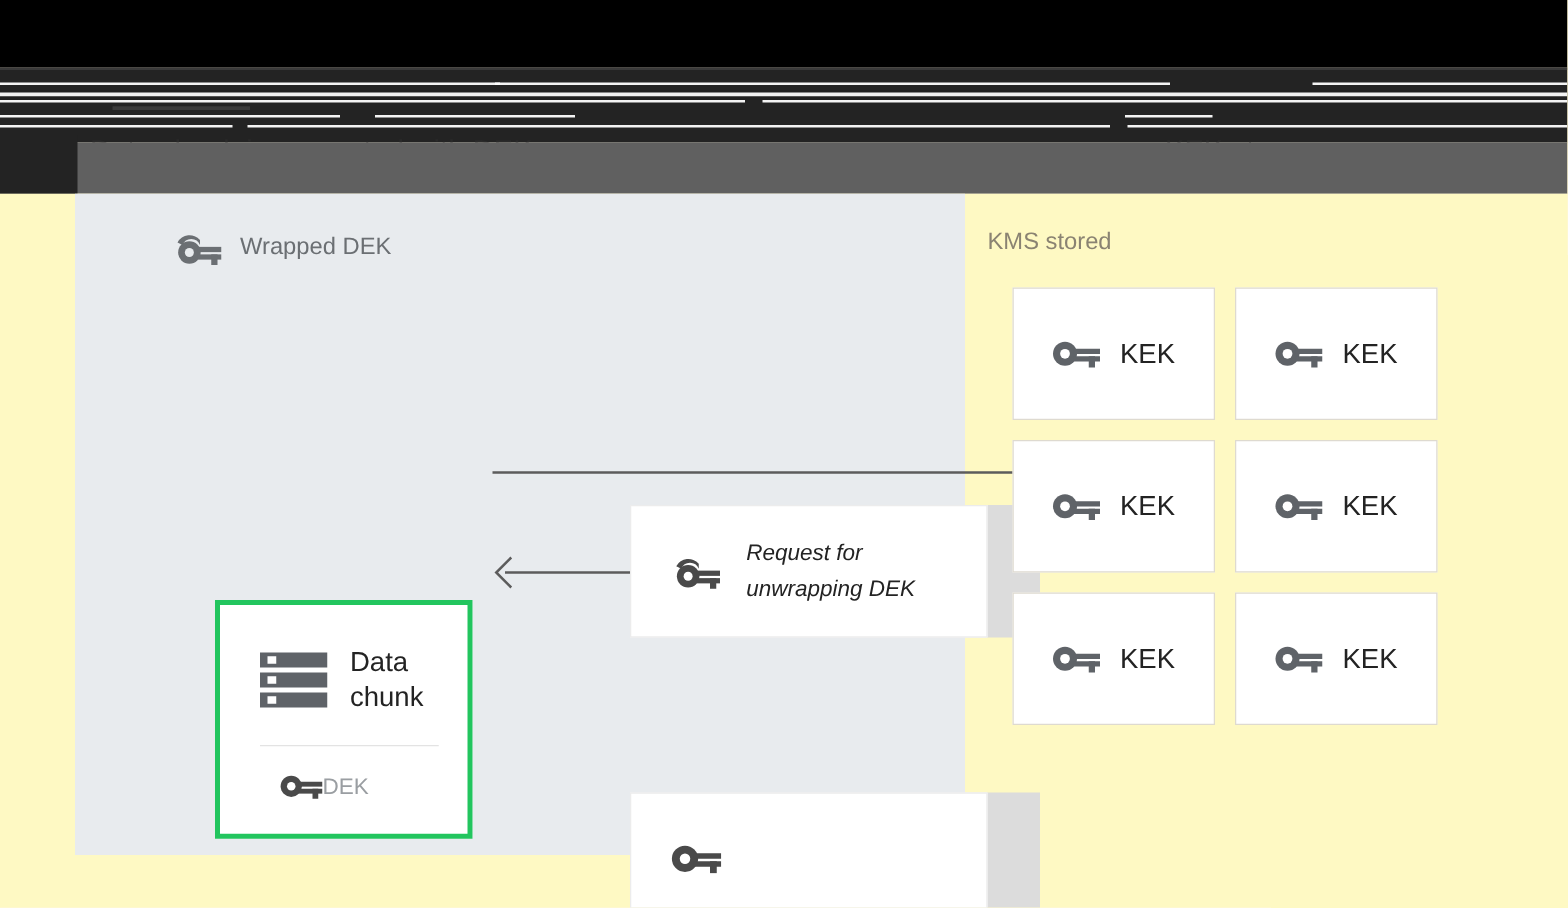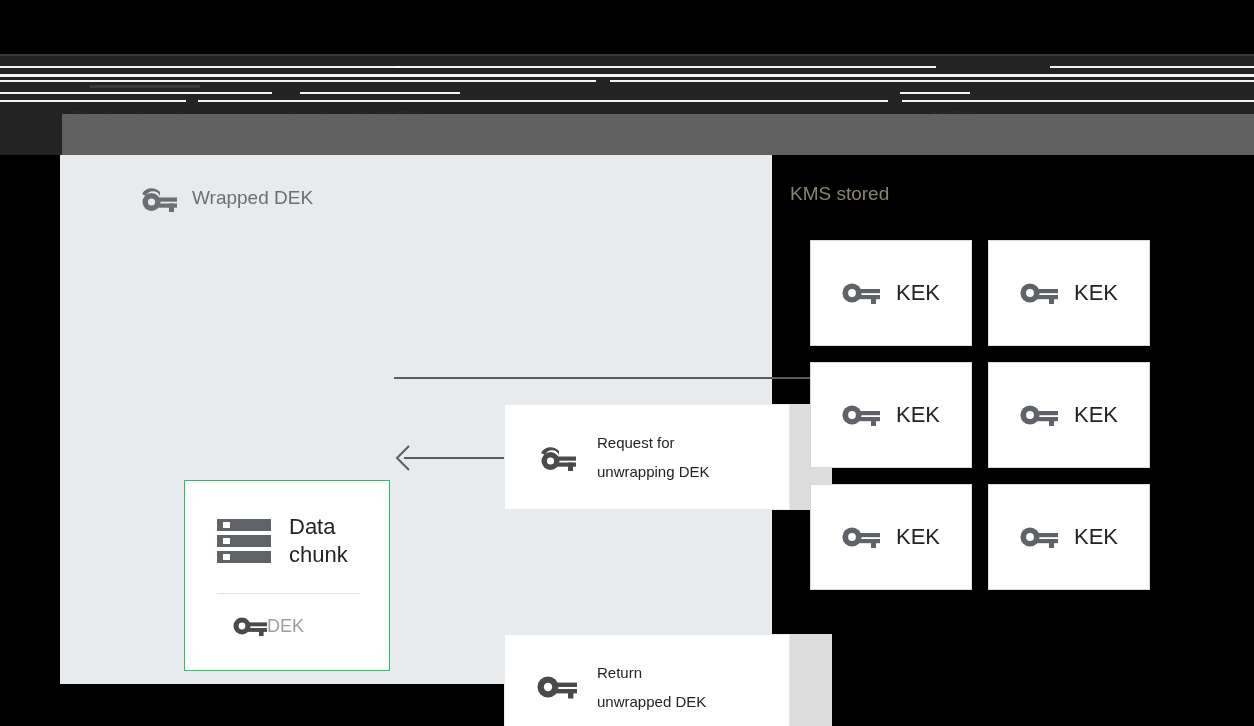--- a/index.html
+++ b/index.html
@@ -39,21 +39,21 @@
     background:#606060;
   }
   #top-gray-notch{
     position:absolute;left:0;top:108px;width:62px;height:47px;
     background:#232323;
   }
 
   
   #canvas{
     position:absolute;left:0;top:155px;width:1254px;height:571px;
-    background:#000000;
+    background:#fef9c3;
   }
 
   
   #left-panel{
     position:absolute;left:60px;top:0px;width:712px;height:529px;
     background:#e8ebee;
   }
   
   #wrapped-dek-head{
     position:absolute;left:78px;top:28px;
@@ -66,22 +66,22 @@
   #kms-head{
     position:absolute;left:790px;top:183px;
     color:#8a8372;font-size:19px;
   }
 
   
   .ico{display:block;}
 
   
   #data-chunk-card{
-    position:absolute;left:124px;top:325px;width:206px;height:191px;
-    background:#ffffff;border:1px solid #22c55e;box-sizing:border-box;
+    position:absolute;left:112px;top:325px;width:206px;height:191px;
+    background:#ffffff;border:4px solid #22c55e;box-sizing:border-box;
   }
   #data-chunk-row{
     position:absolute;left:32px;top:32px;
     display:flex;align-items:center;gap:18px;
   }
   #data-chunk-row .label{
     color:#232323;font-size:22px;line-height:28px;white-space:pre-line;
   }
   #dc-divider{
     position:absolute;left:32px;top:112px;width:143px;height:1px;
@@ -97,41 +97,41 @@
   .msg-shadow{
     position:absolute;background:#dcdcdc;
   }
   .msg-card{
     position:absolute;background:#ffffff;
     border:1px solid #ececec;box-sizing:border-box;
     display:flex;align-items:center;gap:20px;
     padding-left:32px;
   }
   .msg-card .label{
-    color:#232323;font-size:15px;line-height:29px;white-space:pre-line;
+    color:#232323;font-size:18px;line-height:29px;white-space:pre-line;font-style:italic;
   }
   #req-shadow{left:444px;top:249px;width:328px;height:106px;}
   #req-card{left:444px;top:249px;width:286px;height:106px;}
   #ret-shadow{left:444px;top:479px;width:328px;height:106px;}
   #ret-card{left:444px;top:479px;width:286px;height:106px;}
 
   
   .arrow-line{position:absolute;height:2px;background:#5c5c5c;}
   #arrow-right-line{left:334px;top:222px;width:428px;}
   #arrow-right-head{
     position:absolute;left:752px;top:208px;
   }
   #arrow-left-line{left:344px;top:302px;width:428px;}
   #arrow-left-head{
     position:absolute;left:334px;top:289px;
   }
 
   
   #kek-grid{
-    position:absolute;left:810px;top:85px;
+    position:absolute;left:810px;top:75px;
     display:grid;grid-template-columns:162px 162px;
     grid-gap:40px 38px;
     gap:16px;
   }
   .kek-card{
     width:162px;height:106px;
     background:#ffffff;border:1px solid #dedad0;box-sizing:border-box;
     display:flex;align-items:center;justify-content:center;gap:16px;
   }
   .kek-card .label{color:#232323;font-size:22px;}
@@ -251,22 +251,20 @@
     <div class="msg-card" id="ret-card">
       <span>
         <svg class="ico" width="40" height="28" viewBox="0 0 40 28">
           <circle cx="11" cy="14" r="10.5" fill="#4a4a4a"></circle>
           <circle cx="11" cy="14" r="4.2" fill="#ffffff"></circle>
           <rect x="18" y="9.6" width="22" height="4.4" fill="#4a4a4a"></rect>
           <rect x="18" y="16" width="22" height="4.4" fill="#4a4a4a"></rect>
           <rect x="31" y="16" width="5.4" height="9.5" fill="#4a4a4a"></rect>
         </svg>
       </span>
-      <span class="label">Return
-unwrapped DEK</span>
     </div>
   </div>
 
   <div id="kms-head" style="top:28px;">KMS stored</div>
 
   <div id="kek-grid">
     <div class="kek-card">
       <span>
         <svg class="ico" width="38" height="26" viewBox="0 0 38 26">
           <circle cx="10" cy="13" r="9.6" fill="#5f6368"></circle>

